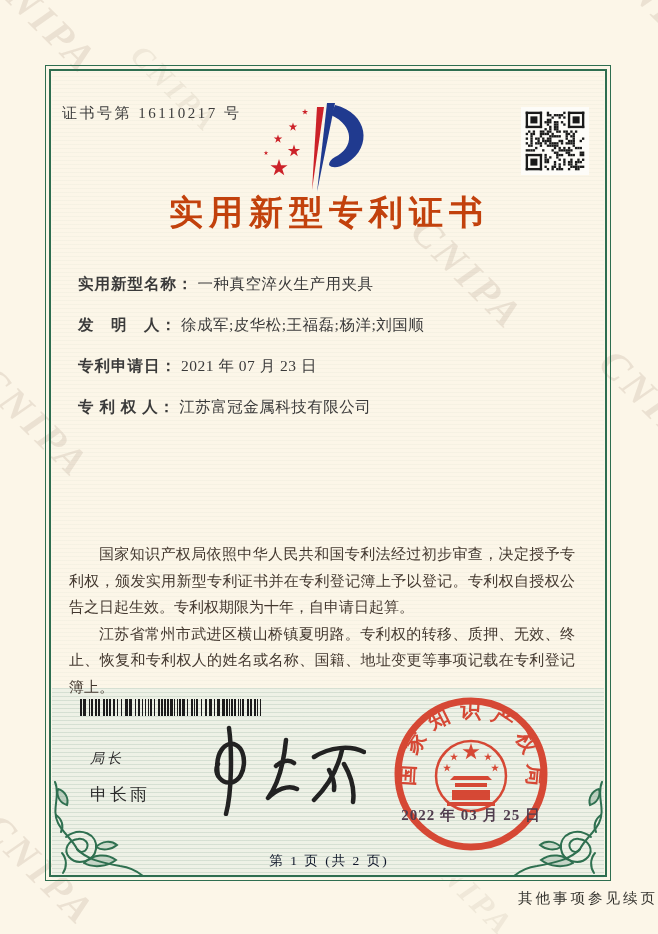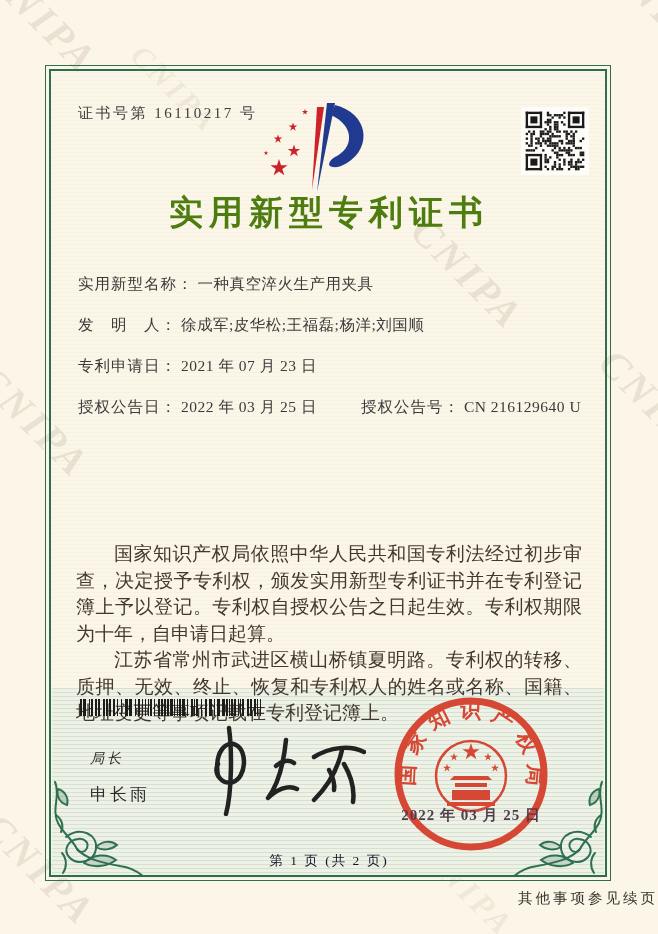--- a/index.html
+++ b/index.html
@@ -40,37 +40,37 @@
     background:repeating-linear-gradient(180deg,
       rgba(120,160,135,0.05) 0 1px, rgba(0,0,0,0) 1px 4px);
   }
   .green-zone{
     position:absolute;left:52px;top:688px;width:552px;height:190px;
     background:#eef1e6;
     background-image:repeating-linear-gradient(180deg,
       rgba(125,160,140,0.22) 0 1px, rgba(0,0,0,0) 1px 4px);
   }
   
-  .cert-no{position:absolute;left:78px;top:104px;font-size:15px;letter-spacing:2.5px;color:#3c3c3c;}
+  .cert-no{position:absolute;left:62px;top:104px;font-size:15px;letter-spacing:2.5px;color:#3c3c3c;}
   .logo{position:absolute;left:254px;top:100px;}
   .qr{position:absolute;left:521px;top:107px;background:#fdfcf8;}
   .title{
     position:absolute;left:0;top:190px;width:658px;text-align:center;
-    font-size:34px;font-weight:bold;letter-spacing:6px;color:#4d7c0f;
+    font-size:34px;font-weight:bold;letter-spacing:6px;color:#c2410c;
   }
   
   .fields{position:absolute;left:78px;top:272px;width:490px;font-size:15.5px;color:#3a3a3a;}
   .frow{line-height:24px;margin-bottom:17px;white-space:nowrap;}
-  .frow .lab{letter-spacing:1px;}
+  .frow .lab{letter-spacing:1px;font-weight:bold;}
   .frow .val{margin-left:4px;letter-spacing:0.5px;}
   .grant-pair2{margin-left:44px;}
   
   .paras{
-    position:absolute;left:76px;top:541px;width:506px;
-    font-size:19px;line-height:26.5px;color:#43382f;text-align:justify;
+    position:absolute;left:69px;top:541px;width:506px;
+    font-size:15px;line-height:26.5px;color:#43382f;text-align:justify;
   }
   .paras p{margin:0;text-indent:2em;}
   
   .barcode{position:absolute;left:80px;top:699px;}
   .signer-title{position:absolute;left:90px;top:750px;font-size:14px;letter-spacing:3px;color:#2d2d2d;font-style:italic;}
   .signer-name{position:absolute;left:90px;top:783px;font-size:17px;letter-spacing:3px;color:#2d2d2d;}
   .signature{position:absolute;left:196px;top:724px;}
   .seal{position:absolute;left:386px;top:696px;opacity:0.95;}
   .seal-date{
     position:absolute;left:388px;top:806px;width:166px;text-align:center;
@@ -356,21 +356,21 @@
     <div class="frow">
       <span class="lab">实用新型名称：</span><span class="val">一种真空淬火生产用夹具</span>
     </div>
     <div class="frow">
       <span class="lab">发　明　人：</span><span class="val">徐成军;皮华松;王福磊;杨洋;刘国顺</span>
     </div>
     <div class="frow">
       <span class="lab">专利申请日：</span><span class="val">2021 年 07 月 23 日</span>
     </div>
     <div class="frow">
-      <span class="lab">授权公告日：</span><span class="val">2022 年 03 月 25 日</span><span class="lab grant-pair2">授权公告号：</span><span class="val">CN 216129640 U</span>
+      <span class="lab">专 利 权 人：</span><span class="val">江苏富冠金属科技有限公司</span>
     </div>
   </div>
 
   <div class="paras">
     <p>国家知识产权局依照中华人民共和国专利法经过初步审查，决定授予专利权，颁发实用新型专利证书并在专利登记簿上予以登记。专利权自授权公告之日起生效。专利权期限为十年，自申请日起算。</p>
     <p>江苏省常州市武进区横山桥镇夏明路。专利权的转移、质押、无效、终止、恢复和专利权人的姓名或名称、国籍、地址变更等事项记载在专利登记簿上。</p>
   </div>
 
   <svg id="barcode" class="barcode" width="186" height="17">
       <rect x="0" y="0" width="2" height="17" fill="#1c1c1c"></rect>

